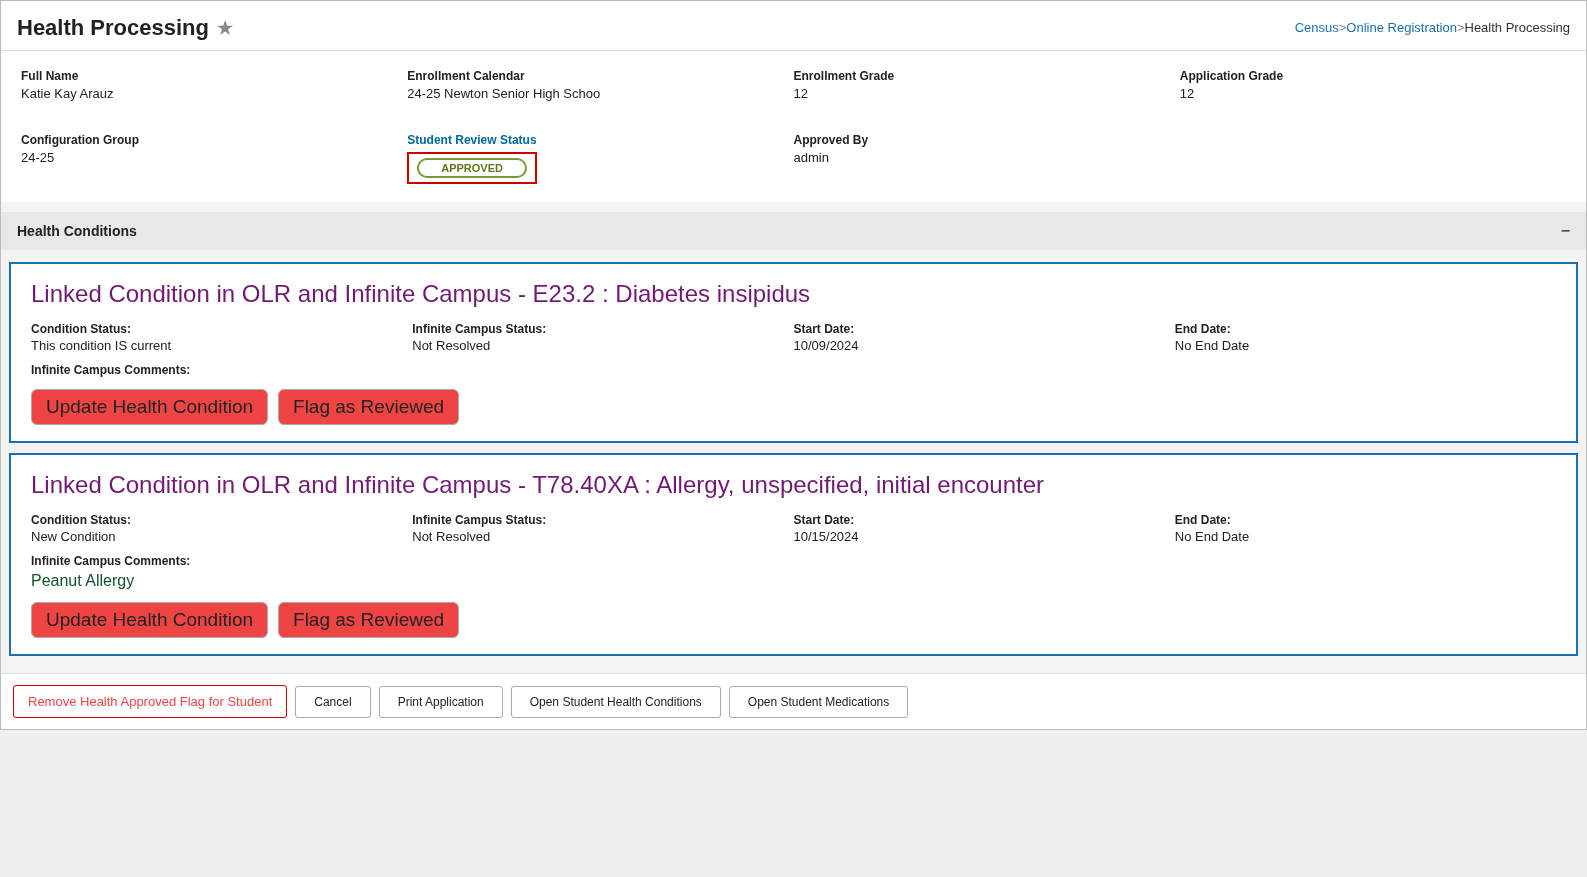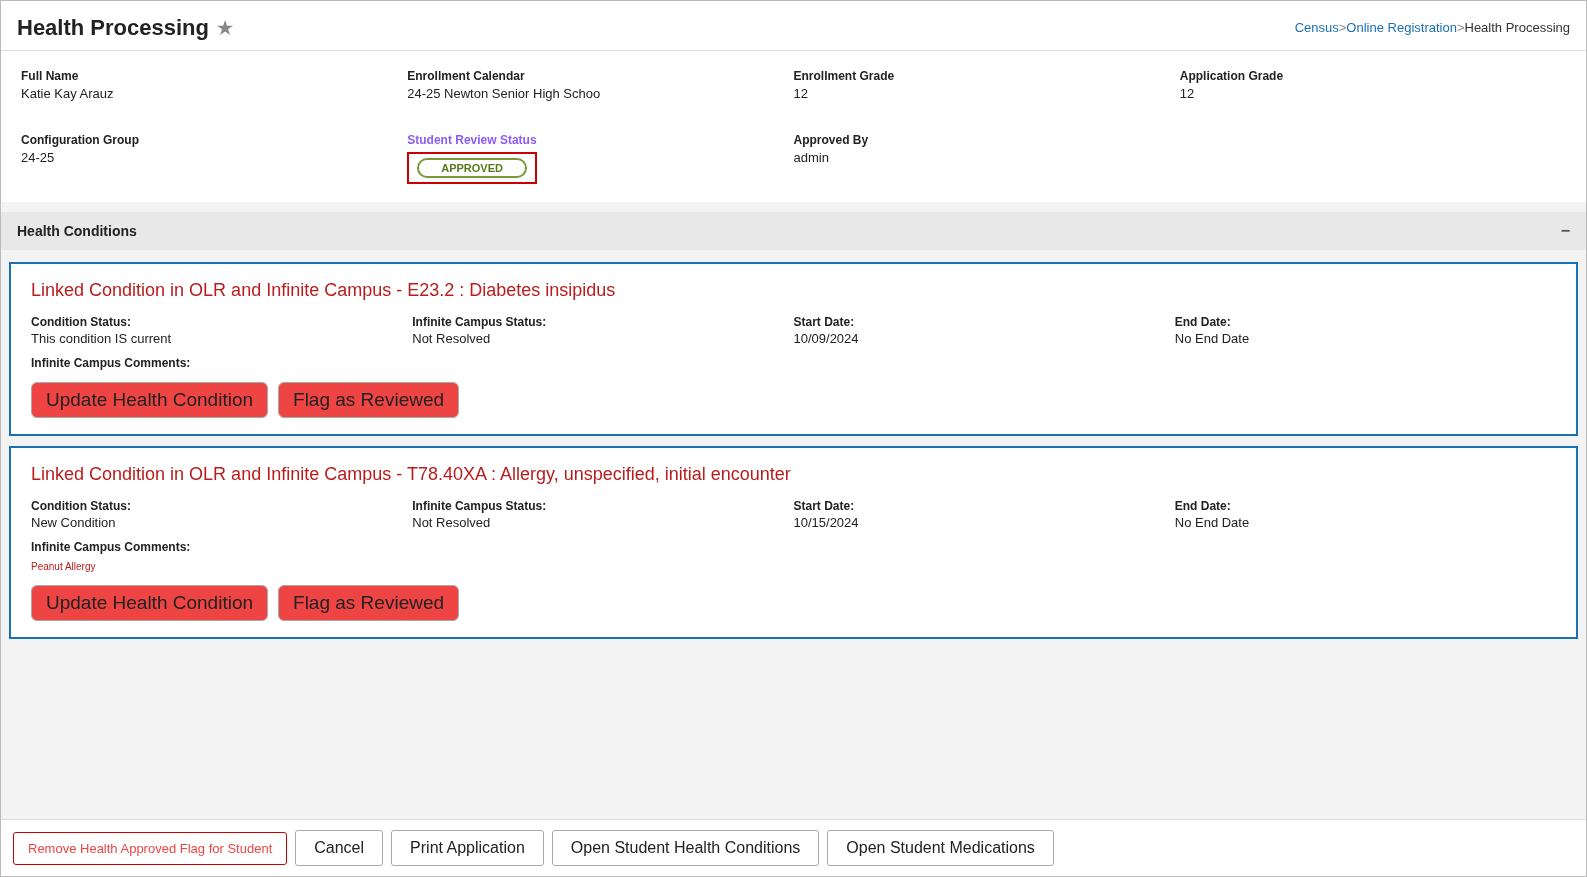--- a/index.html
+++ b/index.html
@@ -7,21 +7,21 @@
       font-family: 'Segoe UI', Arial, sans-serif;
       font-size: 13px;
       background: #f0f0f0;
       color: #222;
       width: 1587px;
       height: 877px;
       overflow: hidden;
     }
     .outer-wrapper {
       width: 1587px;
-      height: 877px;
+      height: 730px;
       background: #fff;
       display: flex;
       flex-direction: column;
       border: 1px solid #bbb;
     }
     
     .header-bar {
       background: #fff;
       padding: 10px 16px 6px 16px;
       display: flex;
@@ -86,21 +86,21 @@
     }
     .info-cell .value {
       font-size: 13px;
       color: #222;
     }
     
     .review-status-cell label {
       font-weight: 700;
       font-size: 12px;
       display: block;
-      color: #8b5cf6;
+      color: #0369a1;
     }
     .review-status-box {
       display: inline-block;
       border: 2px solid #cc0000;
       padding: 4px 8px;
       margin-top: 2px;
     }
     .approved-badge {
       display: inline-block;
       border: 2px solid #7a9a3a;
@@ -132,23 +132,23 @@
     .conditions-area {
       padding: 4px 8px;
     }
     .condition-card {
       background: #fff;
       border: 2px solid #1a6fb5;
       margin-bottom: 10px;
       padding: 16px 20px 16px 20px;
     }
     .condition-title {
-      font-size: 18px;
+      font-size: 24px;
       font-weight: 400;
-      color: #b91c1c;
+      color: #701a75;
       margin-bottom: 14px;
     }
     .condition-details-grid {
       display: grid;
       grid-template-columns: 1fr 1fr 1fr 1fr;
       gap: 10px 0;
       margin-bottom: 10px;
     }
     .condition-detail label {
       font-weight: 700;
@@ -165,22 +165,22 @@
       margin-bottom: 12px;
     }
     .condition-comments label {
       font-weight: 700;
       font-size: 12px;
       display: block;
       color: #222;
       margin-bottom: 4px;
     }
     .condition-comments .comment-text {
-      font-size: 10px;
-      color: #b91c1c;
+      font-size: 16px;
+      color: #14532d;
     }
     .condition-actions {
       display: flex;
       gap: 10px;
       margin-top: 4px;
     }
     .btn-outline {
       background: #ef4444;
       border: 1px solid #aaa;
       border-radius: 6px;
@@ -207,21 +207,21 @@
       font-size: 13px;
       color: #ef4444;
       cursor: pointer;
       white-space: nowrap;
     }
     .btn-action {
       background: #fff;
       border: 1px solid #aaa;
       border-radius: 3px;
       padding: 8px 18px;
-      font-size: 16px;
+      font-size: 12px;
       color: #222;
       cursor: pointer;
       white-space: nowrap;
     }
     
     .main-content::-webkit-scrollbar { width: 12px; }
     .main-content::-webkit-scrollbar-track { background: #e8e8e8; }
     .main-content::-webkit-scrollbar-thumb { background: #bbb; border-radius: 2px; }
   </style>
 </head>

